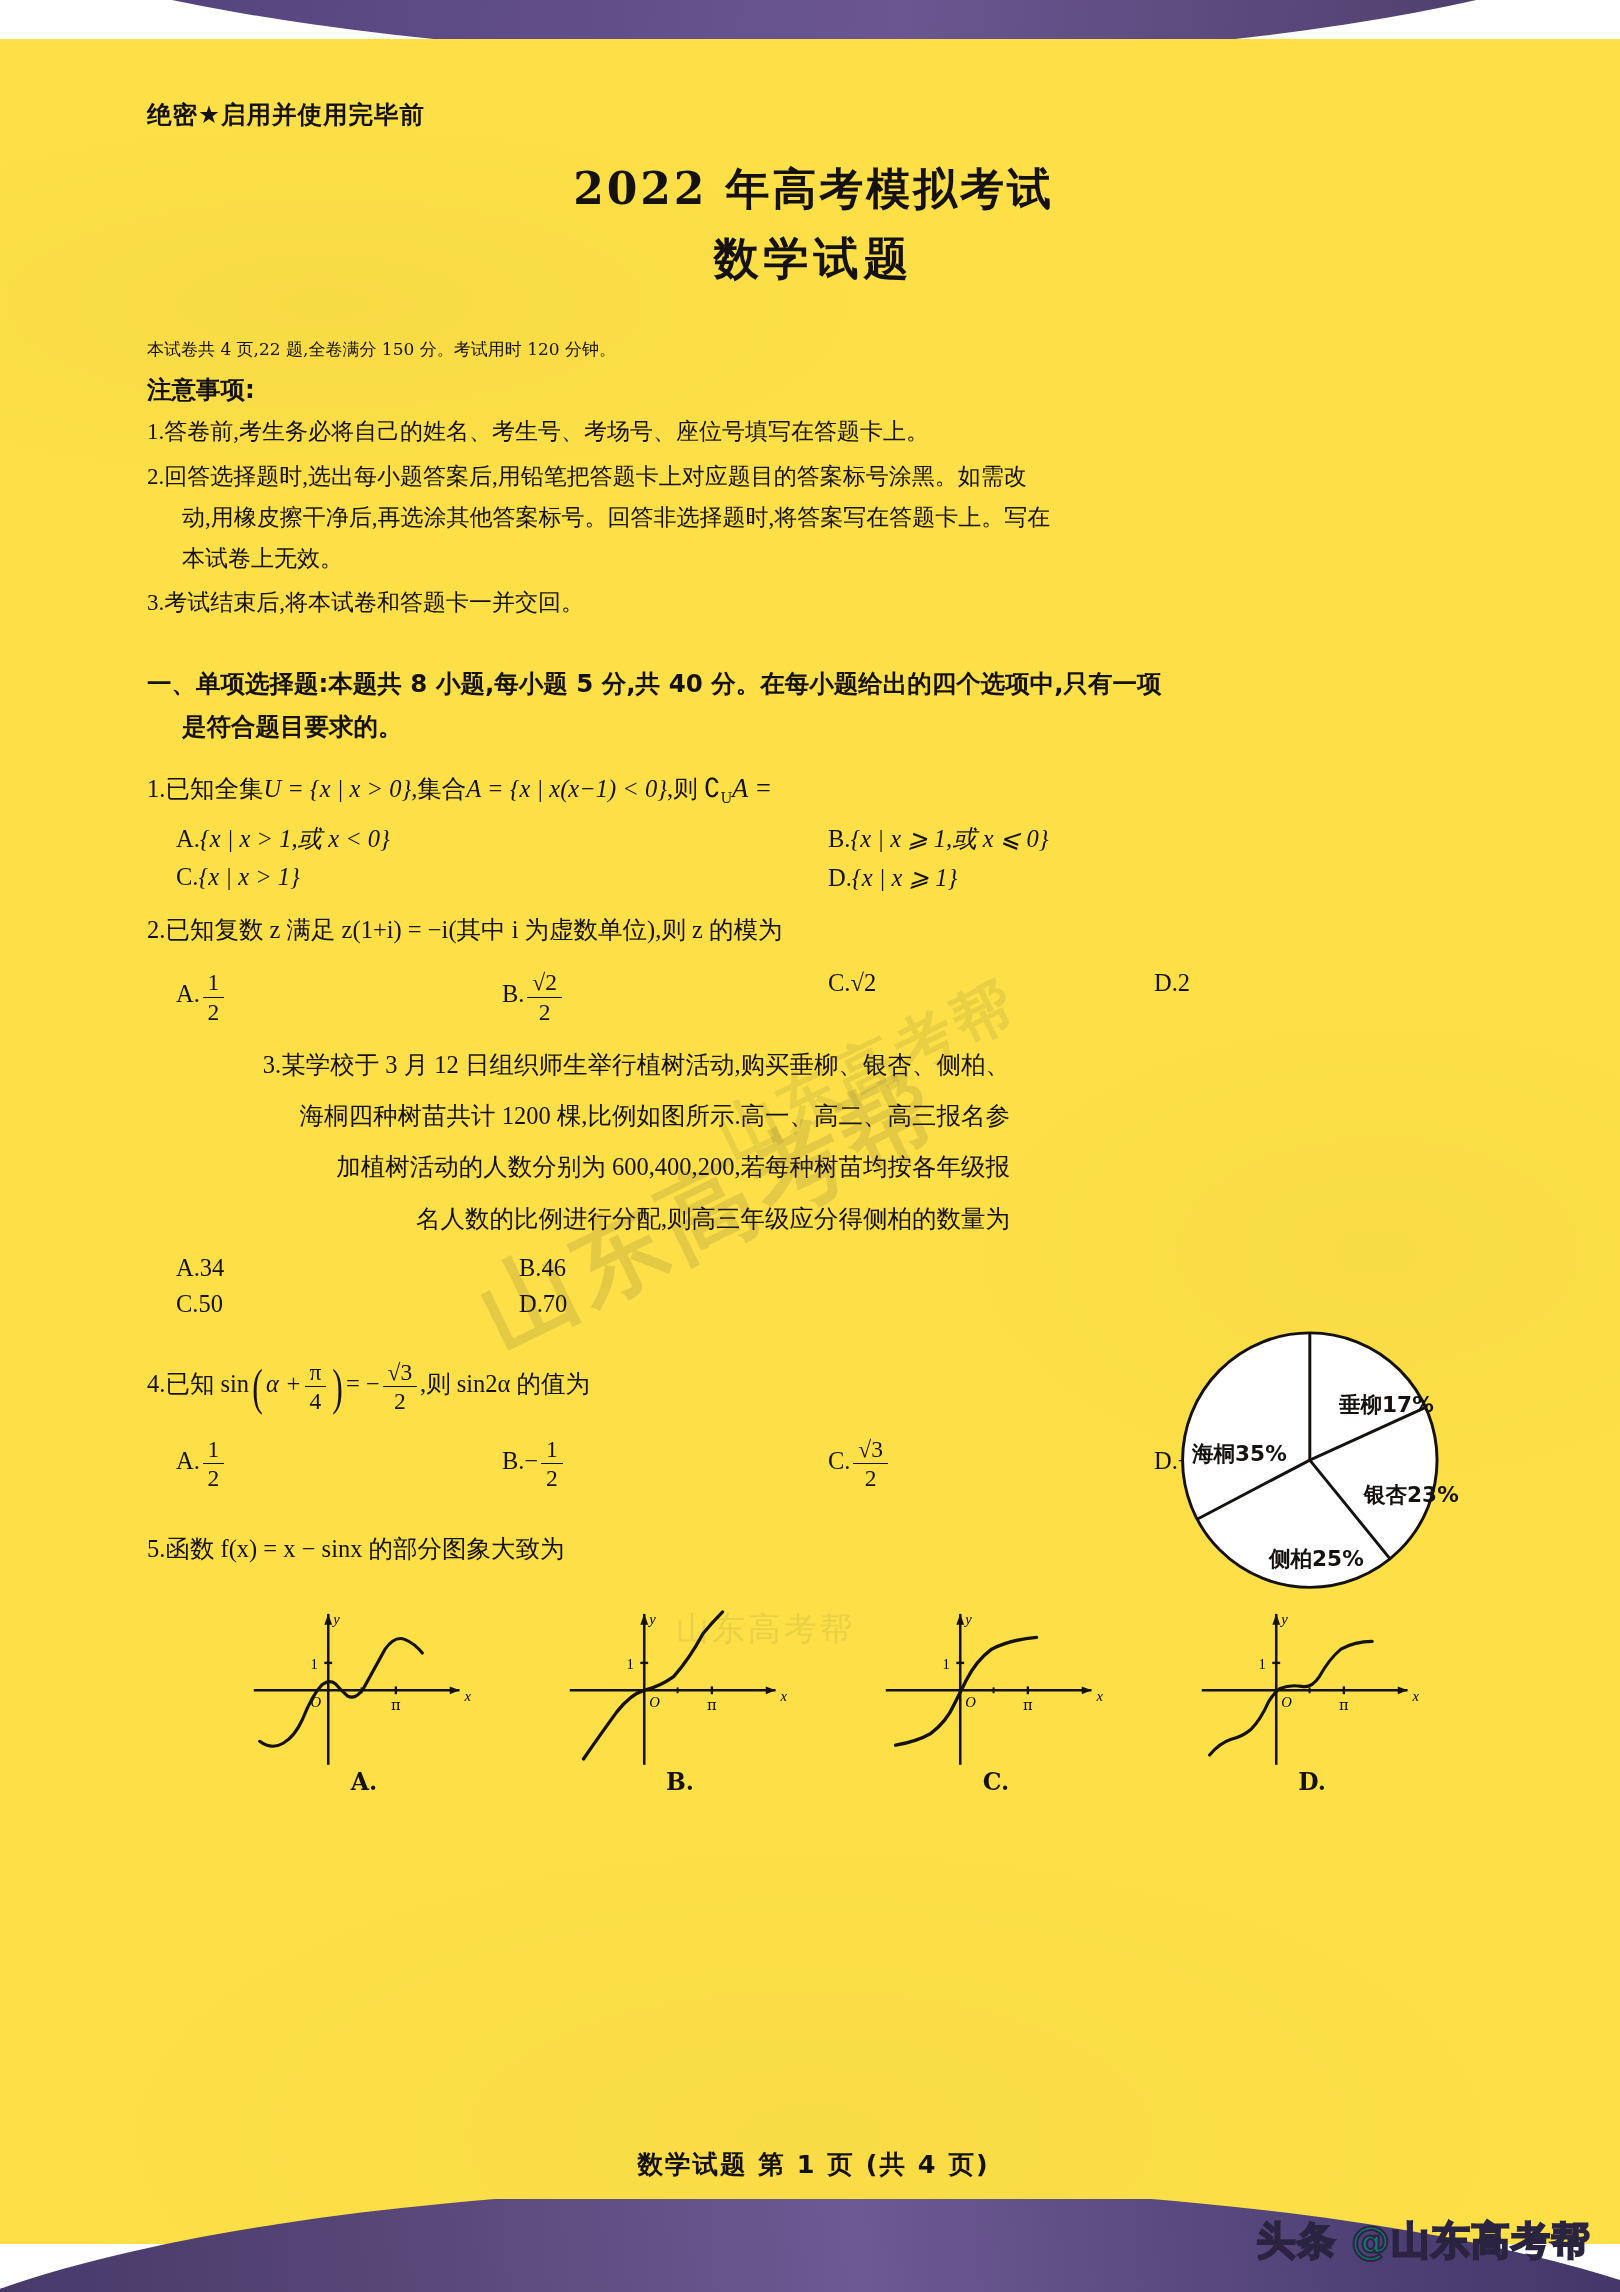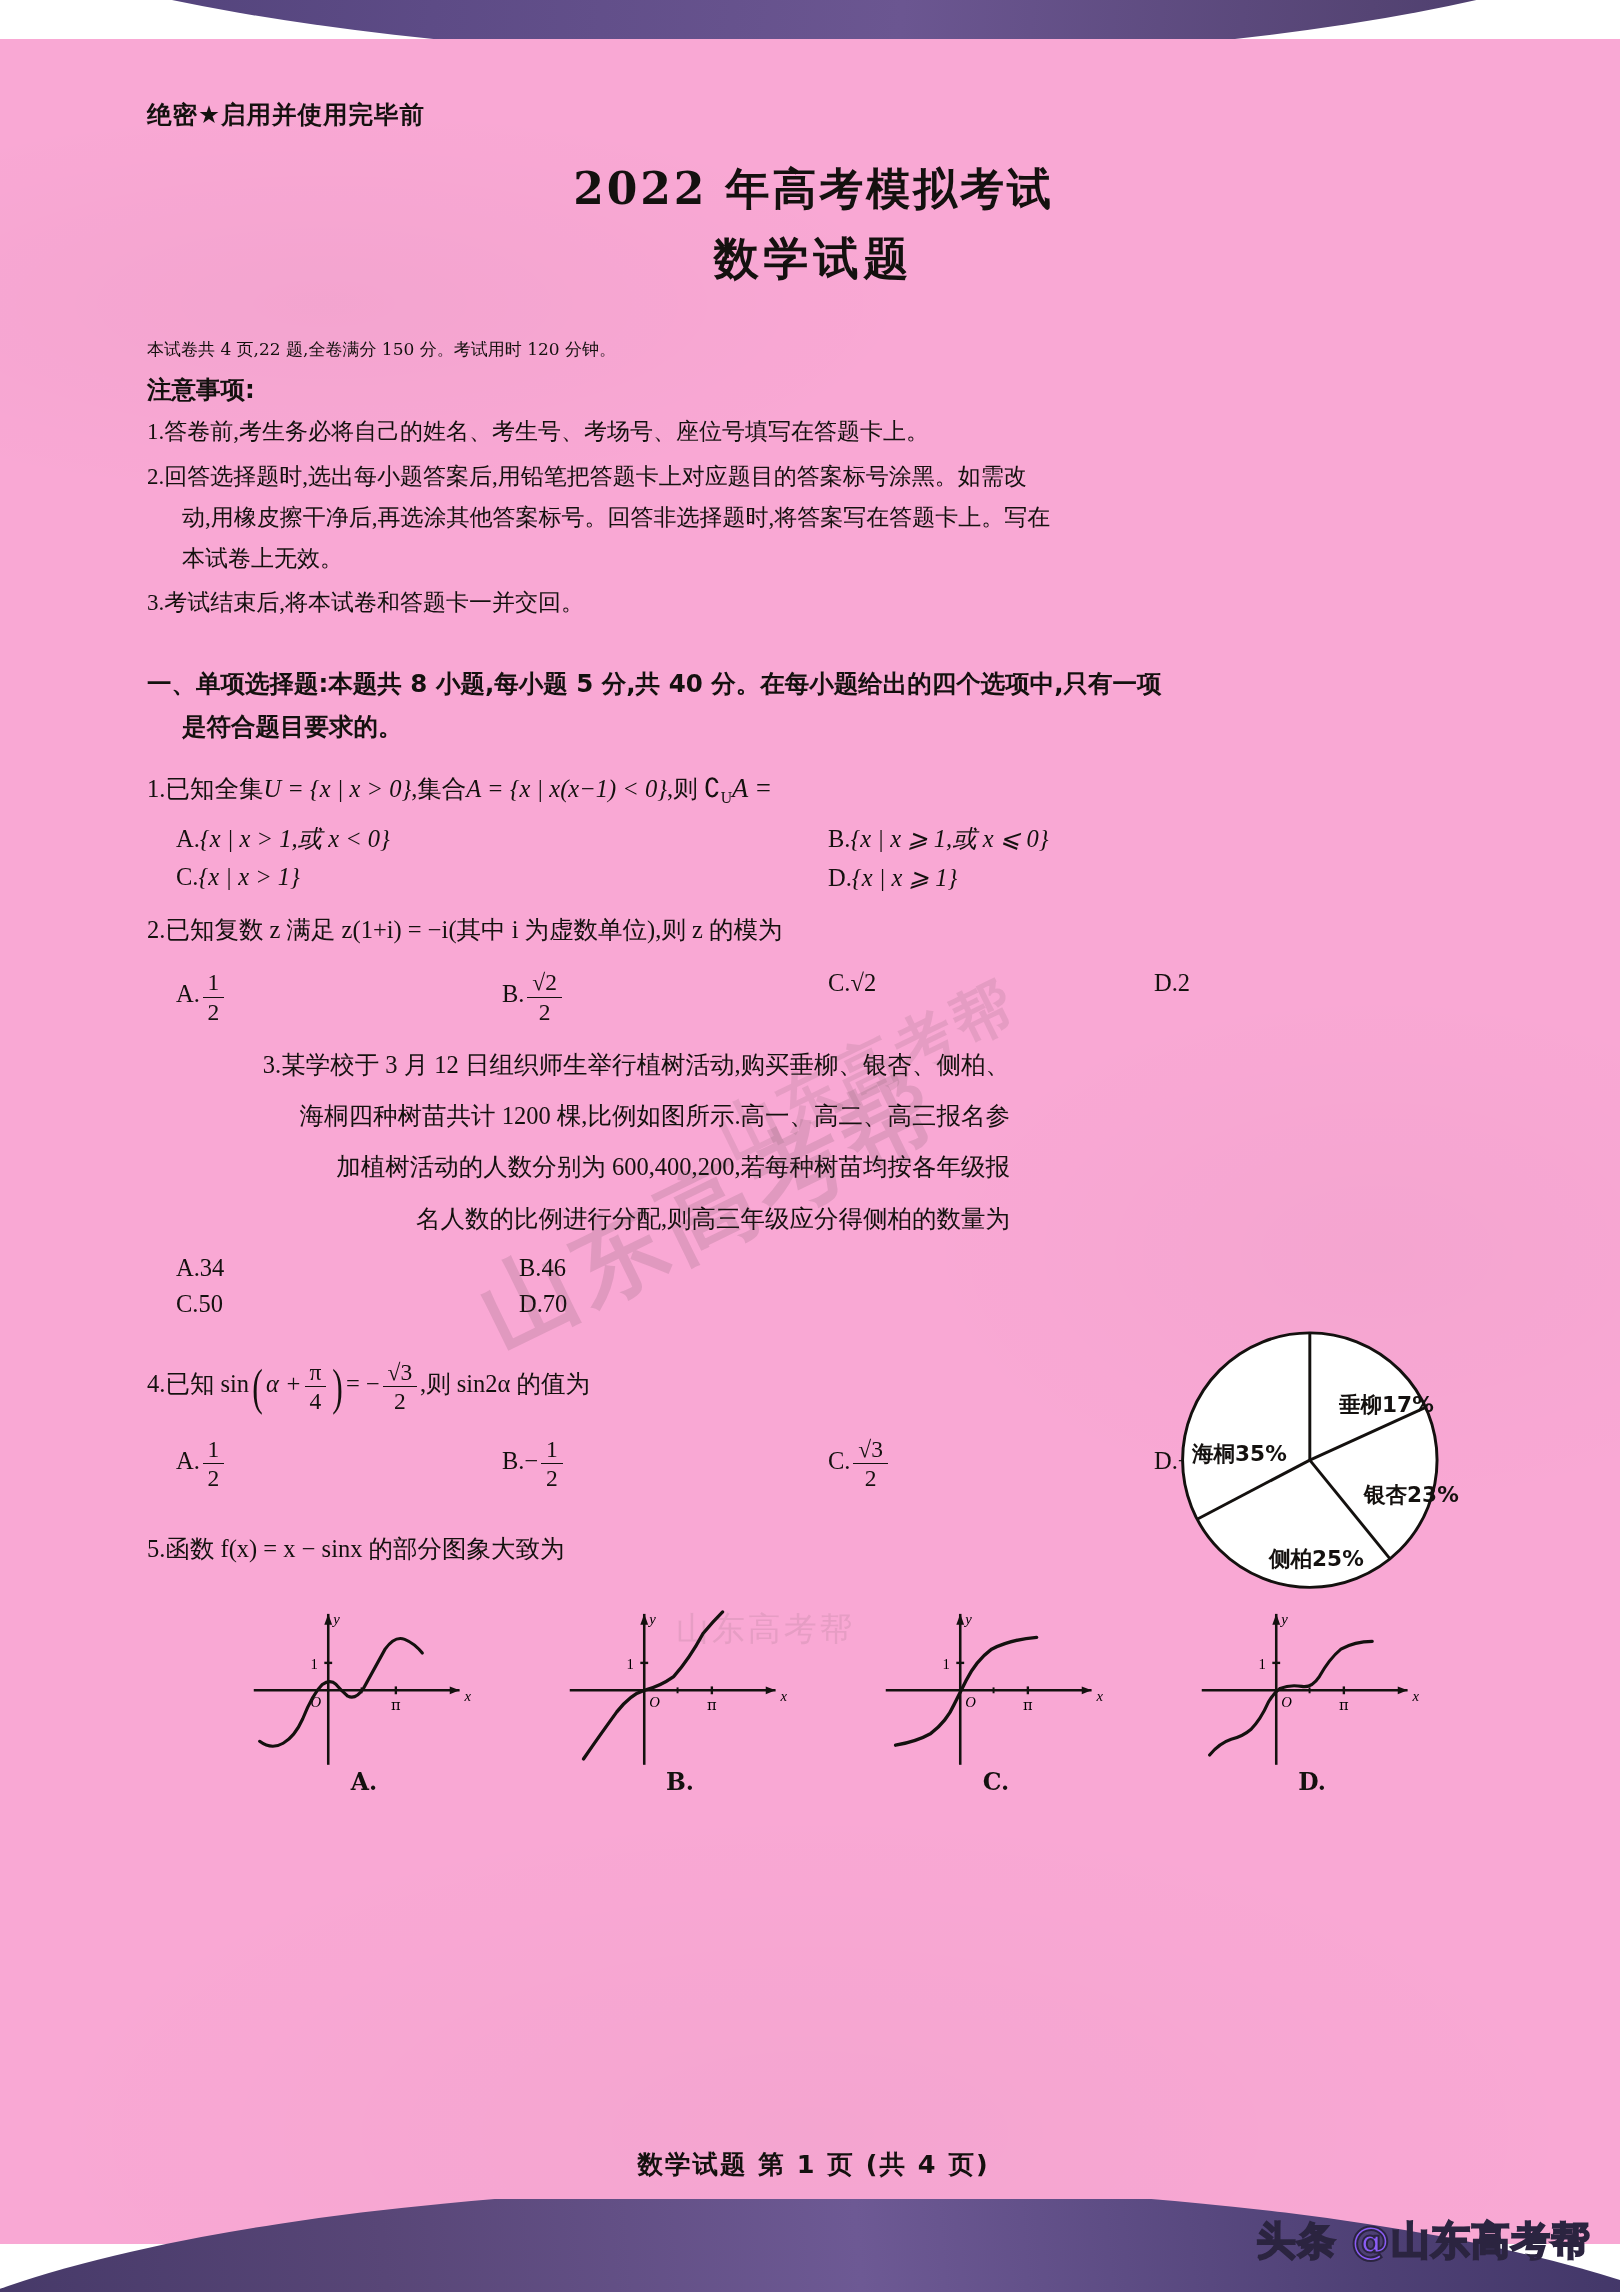--- a/index.html
+++ b/index.html
@@ -32,21 +32,21 @@
     position: absolute; left: -157px; bottom: -118px;
     width: 1960px; height: 225px;
     background: linear-gradient(85deg, #3f3463 0%, #584677 28%, #6d5994 52%, #4e4075 78%, #3b3160 100%);
     border-radius: 50% 50% 0 0 / 100% 100% 0 0;
   }
 
   
   .sheet {
     position: absolute; left: 0; top: 39px;
     width: 1620px; height: 2205px;
-    background: #f9a8d4;
+    background: #fde047;
   }
   .paper-noise {
     position: absolute; inset: 0;
     background:
       radial-gradient(ellipse 882px 294px at 20% 12%, rgba(0,0,0,0.022), transparent 70%),
       radial-gradient(ellipse 686px 392px at 85% 55%, rgba(0,0,0,0.018), transparent 70%),
       radial-gradient(ellipse 1176px 490px at 50% 95%, rgba(0,0,0,0.02), transparent 70%);
     pointer-events: none;
   }
 
@@ -148,21 +148,21 @@
   .wm-faint {
     position: absolute; left: 676px; top: 1568px;
     font-size: 33px; color: rgba(70,65,62,0.10);
     font-family: "DejaVu Sans", sans-serif; letter-spacing: 2.9px;
     pointer-events: none; white-space: nowrap;
   }
   .wm-corner {
     position: absolute; right: 29px; bottom: 25.5px;
     font-size: 39px; font-weight: bold;
     font-family: "DejaVu Sans", sans-serif;
-    color: #8b5cf6;
+    color: #0f766e;
     -webkit-text-stroke: 2px #2b2440;
     letter-spacing: 1px;
     white-space: nowrap;
     margin-left: 36px;
   }
 </style>
 </head>
 <body>
 
 <div class="band-top">

